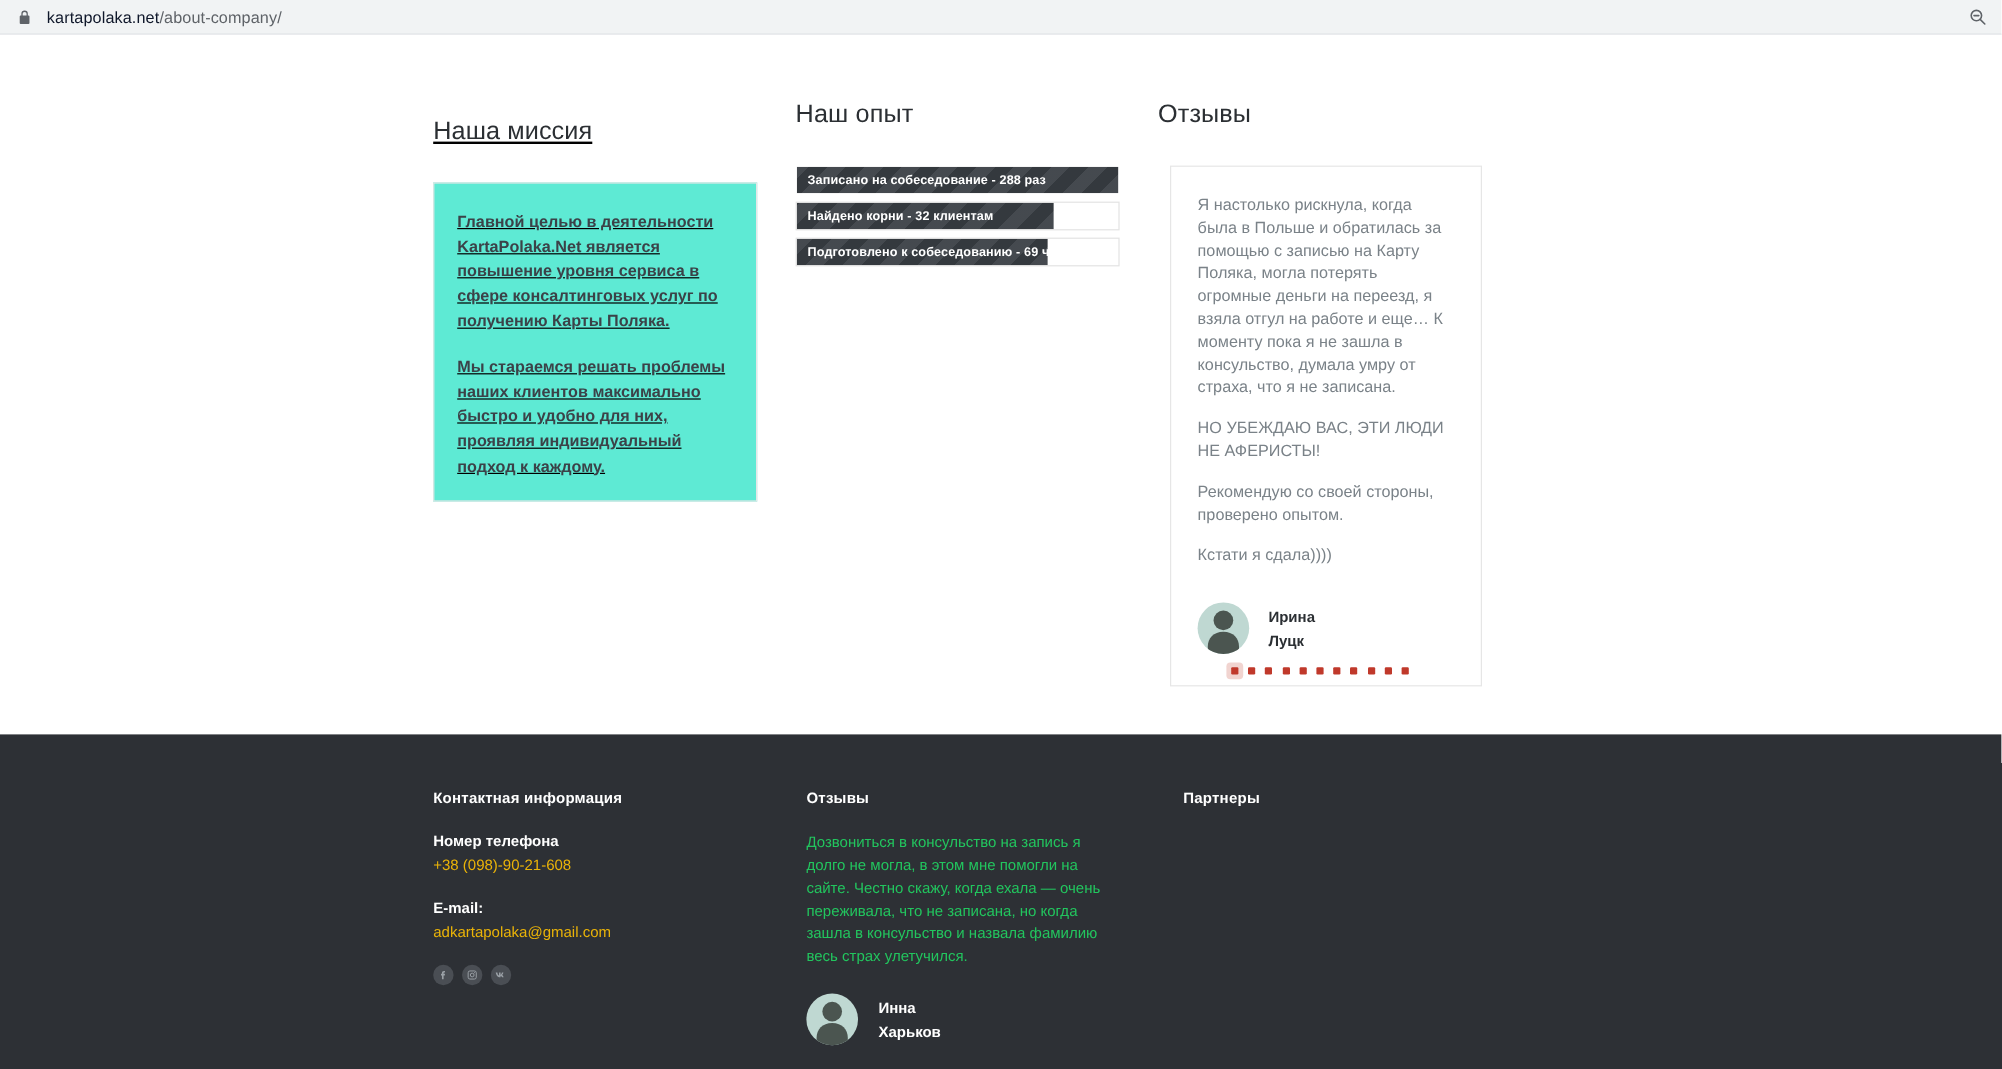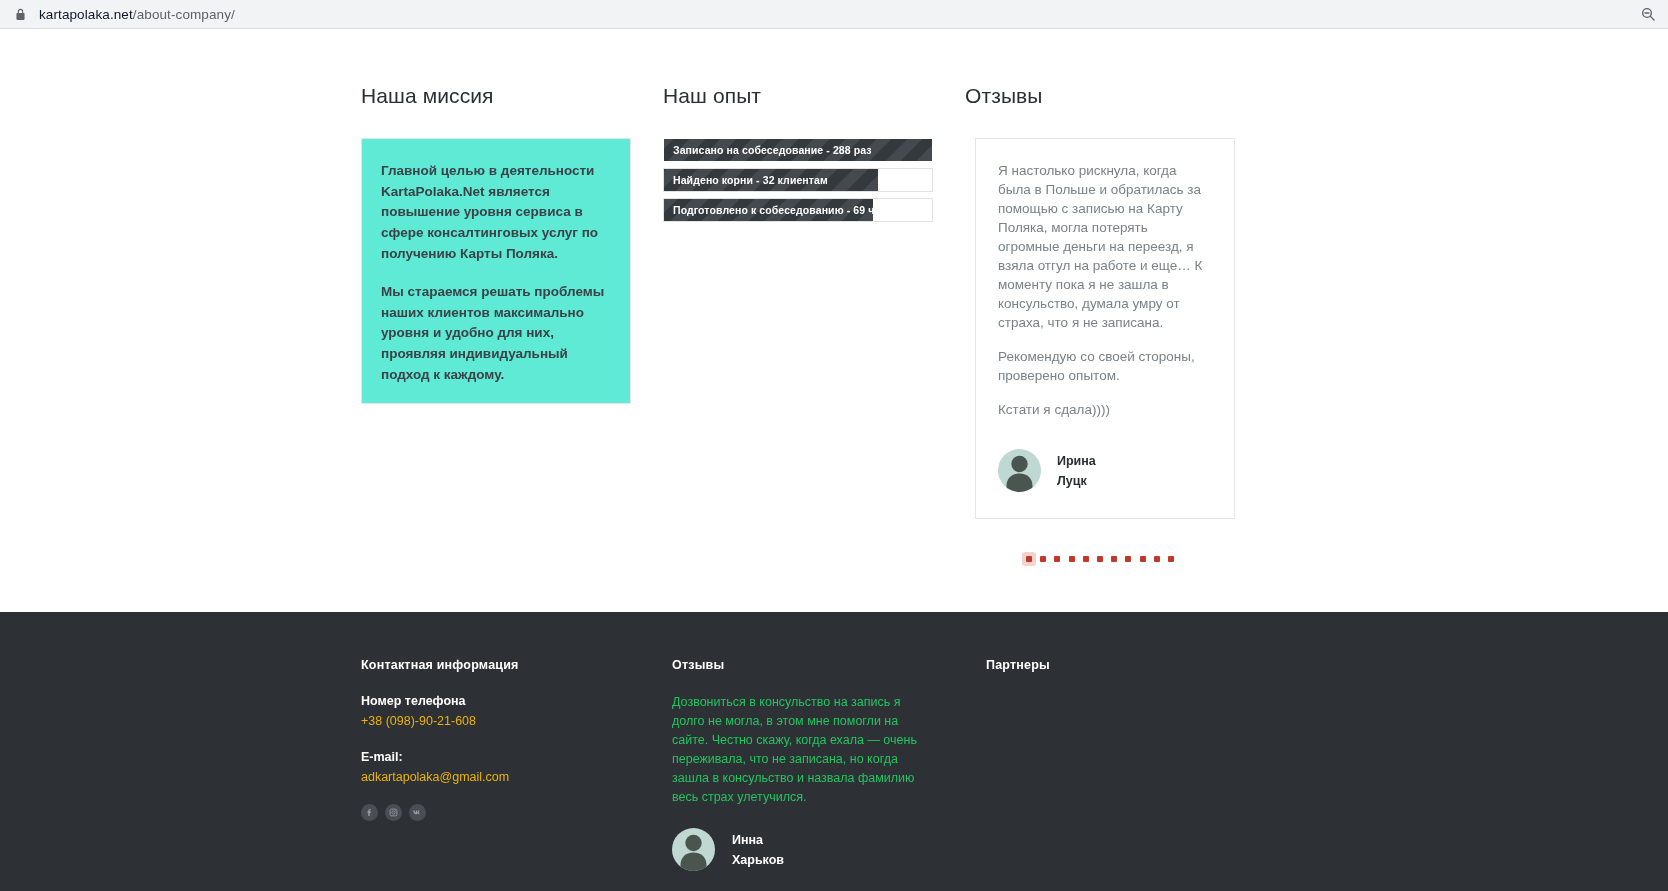--- a/index.html
+++ b/index.html
@@ -37,21 +37,21 @@
   .page { position: relative; width: 1668px; height: 862px; background: #fff; }
 
   .content {
     position: absolute;
     top: 0; left: 0; right: 0;
     height: 583px;
     background: #ffffff;
   }
 
   .col { position: absolute; }
-  .col-mission  { left: 361px; top: 54px;  width: 270px; }
+  .col-mission  { left: 361px; top: 68px;  width: 270px; text-decoration: underline; }
   .col-exp      { left: 663px; top: 54px;  width: 270px; }
   .col-reviews  { left: 965px; top: 54px;  width: 270px; }
 
   .section-title {
     font-size: 21px;
     font-weight: 400;
     color: #2b2f33;
     letter-spacing: .1px;
     margin-bottom: 30px;
     line-height: 1.2;
@@ -224,21 +224,21 @@
 </div>
 
 <div class="page">
 
   <div class="content">
 
     <div class="col col-mission">
       <h2 class="section-title">Наша миссия</h2>
       <div class="mission-card">
         <p>Главной целью в деятельности KartaPolaka.Net является повышение уровня сервиса в сфере консалтинговых услуг по получению Карты Поляка.</p>
-        <p>Мы стараемся решать проблемы наших клиентов максимально уровня и удобно для них, проявляя индивидуальный подход к каждому.</p>
+        <p>Мы стараемся решать проблемы наших клиентов максимально быстро и удобно для них, проявляя индивидуальный подход к каждому.</p>
       </div>
     </div>
 
     <div class="col col-exp">
       <h2 class="section-title">Наш опыт</h2>
       <div class="bars">
 
         <div class="bar-outer full">
           <div class="bar-fill" style="width: 100%;">
             <span class="bar-label">Записано на собеседование - 288 раз</span>
@@ -257,20 +257,21 @@
           </div>
         </div>
 
       </div>
     </div>
 
     <div class="col col-reviews">
       <h2 class="section-title">Отзывы</h2>
       <div class="review-card">
         <p>Я настолько рискнула, когда была в Польше и обратилась за помощью с записью на Карту Поляка, могла потерять огромные деньги на переезд, я взяла отгул на работе и еще… К моменту пока я не зашла в консульство, думала умру от страха, что я не записана.</p>
+        <p>НО УБЕЖДАЮ ВАС, ЭТИ ЛЮДИ НЕ АФЕРИСТЫ!</p>
         <p>Рекомендую со своей стороны, проверено опытом.</p>
         <p>Кстати я сдала))))</p>
 
         <div class="review-author">
           <div class="avatar">
             <svg width="43" height="43" viewBox="0 0 43 43">
               <circle cx="21.5" cy="15" r="8.2" fill="#4b5550"></circle>
               <path d="M21.5 24.5c-8.2 0-13 5.6-13 12.2V43h26v-6.3c0-6.6-4.8-12.2-13-12.2z" fill="#4b5550"></path>
             </svg>
           </div>

